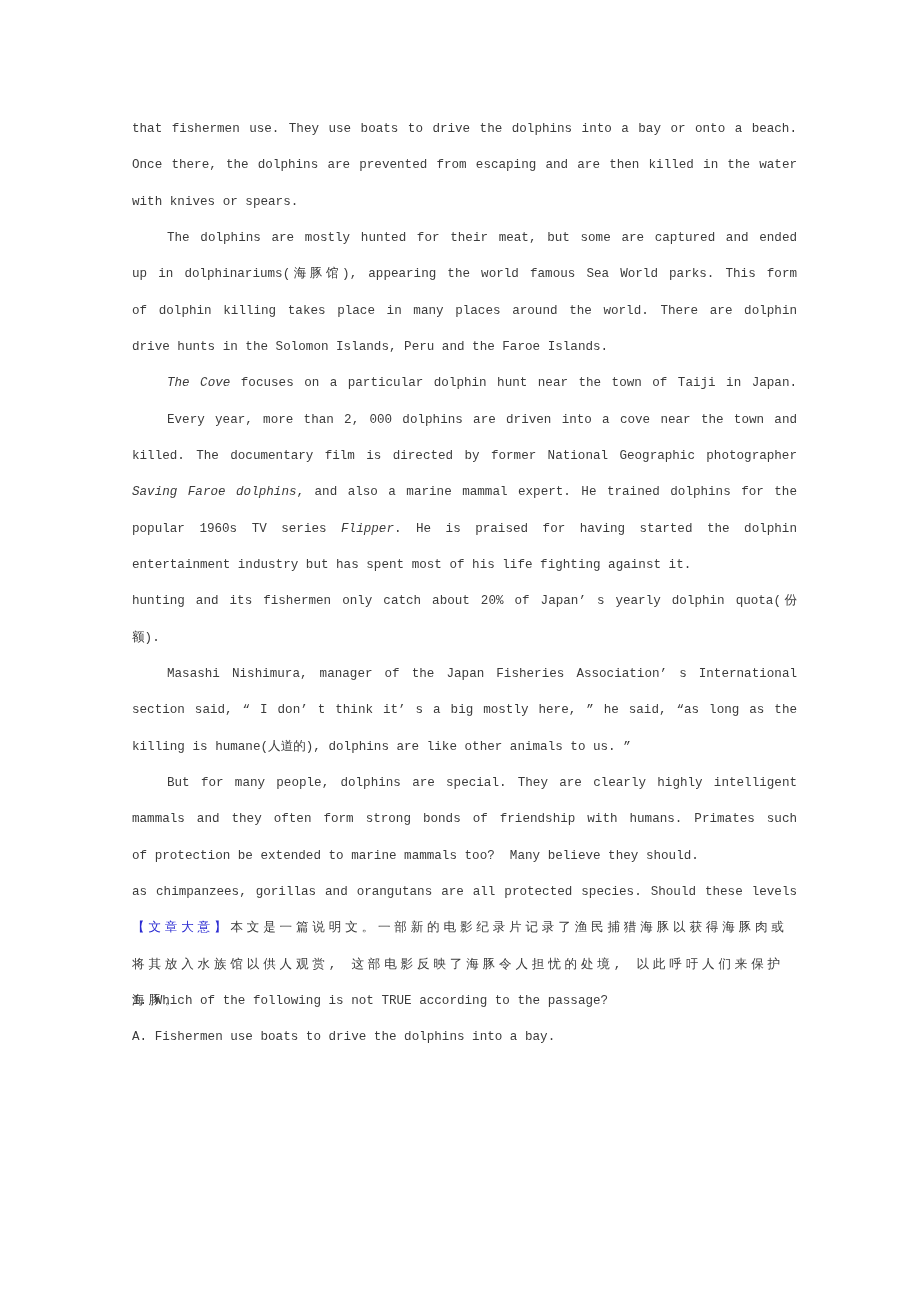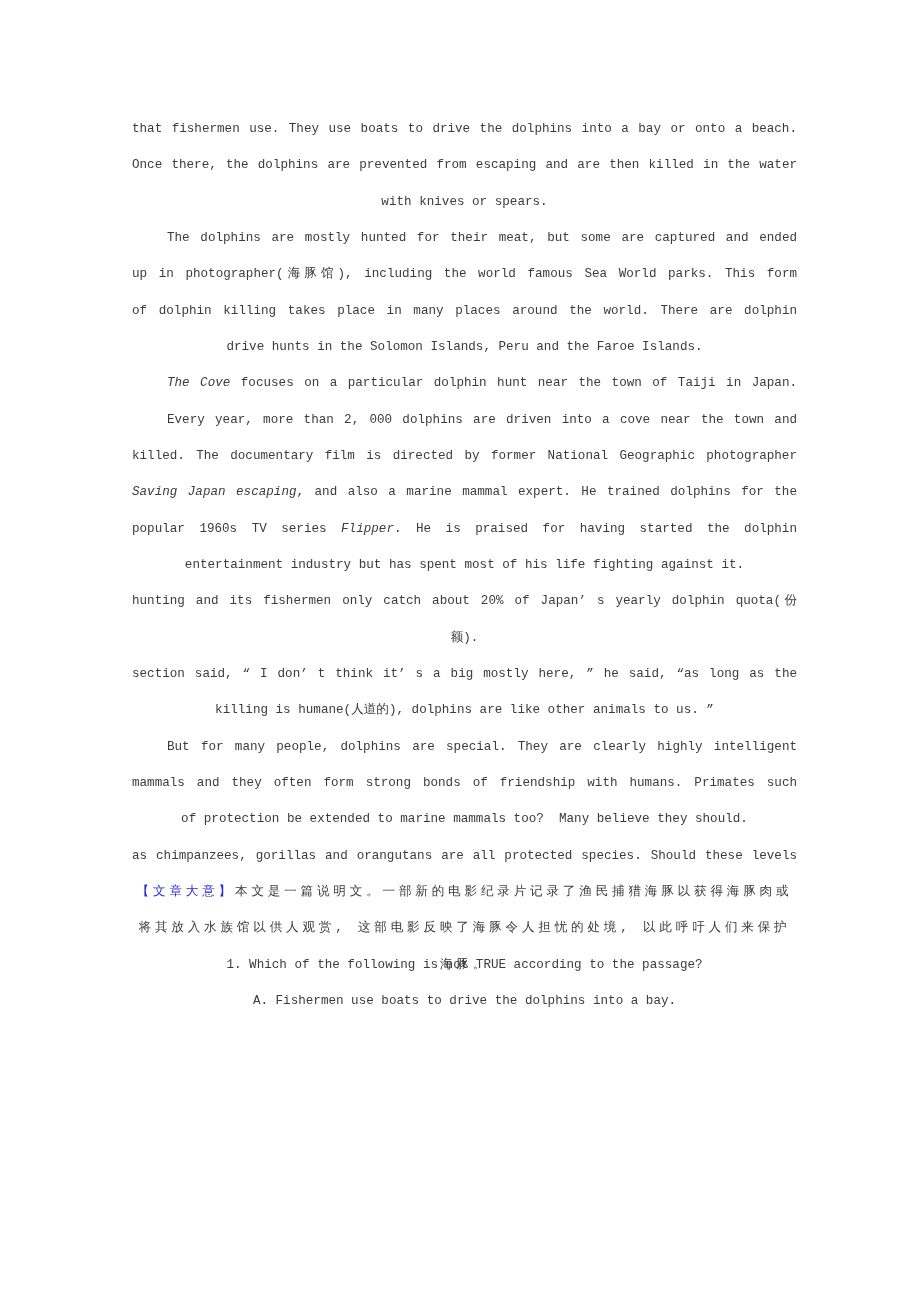--- a/index.html
+++ b/index.html
@@ -1,47 +1,48 @@
 <!DOCTYPE html>
 <html style="--bg: #ffffff; --text: #3b3b3b; --accent: #2b2bd2;"><head>
 <meta charset="utf-8">
 <style>
   html,body{margin:0;padding:0;background:#ffffff;}
   body{width:920px;height:1302px;position:relative;overflow:hidden;
        font-family:"Liberation Mono","DejaVu Sans Mono",monospace;}
   .page{position:absolute;left:0;top:0;width:920px;height:1302px;background:var(--bg,#fff);text-decoration:underline;}
   .passage{position:absolute;left:132px;top:111px;width:665px;
            font-size:12.6px;color:var(--text,#3b3b3b);}
-  .line{height:36.33px;line-height:36.33px;text-align:center;overflow:visible;}
+  .line{height:36.33px;line-height:36.33px;text-align:left;overflow:visible;}
   .line.j{text-align:justify;text-align-last:justify;}
   .line.ind{text-indent:35px;}
   .line.cjk{letter-spacing:3.8px;}
   .it{font-style:italic;}
   .bl{color:var(--accent,#2b2bd2);}
 </style>
 </head>
 <body>
 
 <div class="page">
   <div class="passage">
       <div class="line j"><span>that fishermen use. They use boats to drive the dolphins into a bay or onto a beach.</span></div>
       <div class="line j"><span>Once there, the dolphins are prevented from escaping and are then killed in the water</span></div>
       <div class="line"><span>with knives or spears.</span></div>
       <div class="line j ind"><span>The dolphins are mostly hunted for their meat, but some are captured and ended</span></div>
-      <div class="line j"><span>up in photographer(海豚馆), including the world famous Sea World parks. This form</span></div>
+      <div class="line j"><span>up in dolphinariums(海豚馆), appearing the world famous Sea World parks. This form</span></div>
       <div class="line j"><span>of dolphin killing takes place in many places around the world. There are dolphin</span></div>
       <div class="line"><span>drive hunts in the Solomon Islands, Peru and the Faroe Islands.</span></div>
       <div class="line j ind"><span class="it">The Cove</span><span> focuses on a particular dolphin hunt near the town of Taiji in Japan.</span></div>
       <div class="line j ind"><span>Every year, more than 2, 000 dolphins are driven into a cove near the town and</span></div>
       <div class="line j"><span>killed. The documentary film is directed by former National Geographic photographer</span></div>
-      <div class="line j"><span class="it">Saving Japan escaping</span><span>, and also a marine mammal expert. He trained dolphins for the</span></div>
+      <div class="line j"><span class="it">Saving Faroe dolphins</span><span>, and also a marine mammal expert. He trained dolphins for the</span></div>
       <div class="line j"><span>popular 1960s TV series </span><span class="it">Flipper</span><span>. He is praised for having started the dolphin</span></div>
       <div class="line"><span>entertainment industry but has spent most of his life fighting against it.</span></div>
       <div class="line j"><span>hunting and its fishermen only catch about 20% of Japan’ s yearly dolphin quota(份</span></div>
       <div class="line"><span>额).</span></div>
+      <div class="line j ind"><span>Masashi Nishimura, manager of the Japan Fisheries Association’ s International</span></div>
       <div class="line j"><span>section said, “ I don’ t think it’ s a big mostly here, ” he said, “as long as the</span></div>
       <div class="line"><span>killing is humane(人道的), dolphins are like other animals to us. ”</span></div>
       <div class="line j ind"><span>But for many people, dolphins are special. They are clearly highly intelligent</span></div>
       <div class="line j"><span>mammals and they often form strong bonds of friendship with humans. Primates such</span></div>
       <div class="line"><span>of protection be extended to marine mammals too?&nbsp; Many believe they should.</span></div>
       <div class="line j"><span>as chimpanzees, gorillas and orangutans are all protected species. Should these levels</span></div>
       <div class="line cjk"><span class="bl">【文章大意】</span><span>本文是一篇说明文。一部新的电影纪录片记录了渔民捕猎海豚以获得海豚肉或</span></div>
       <div class="line cjk"><span>将其放入水族馆以供人观赏, 这部电影反映了海豚令人担忧的处境, 以此呼吁人们来保护海豚。</span></div>
       <div class="line"><span>1. Which of the following is not TRUE according to the passage?</span></div>
       <div class="line"><span>A. Fishermen use boats to drive the dolphins into a bay.</span></div>

